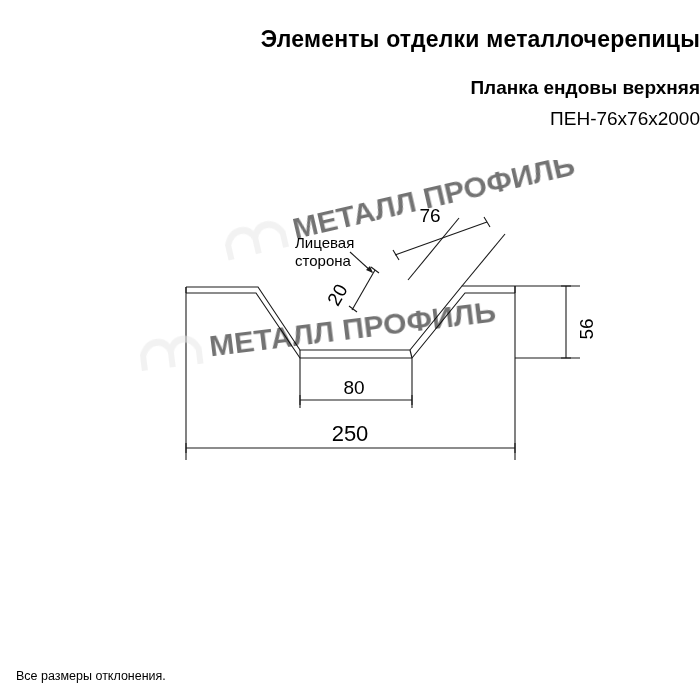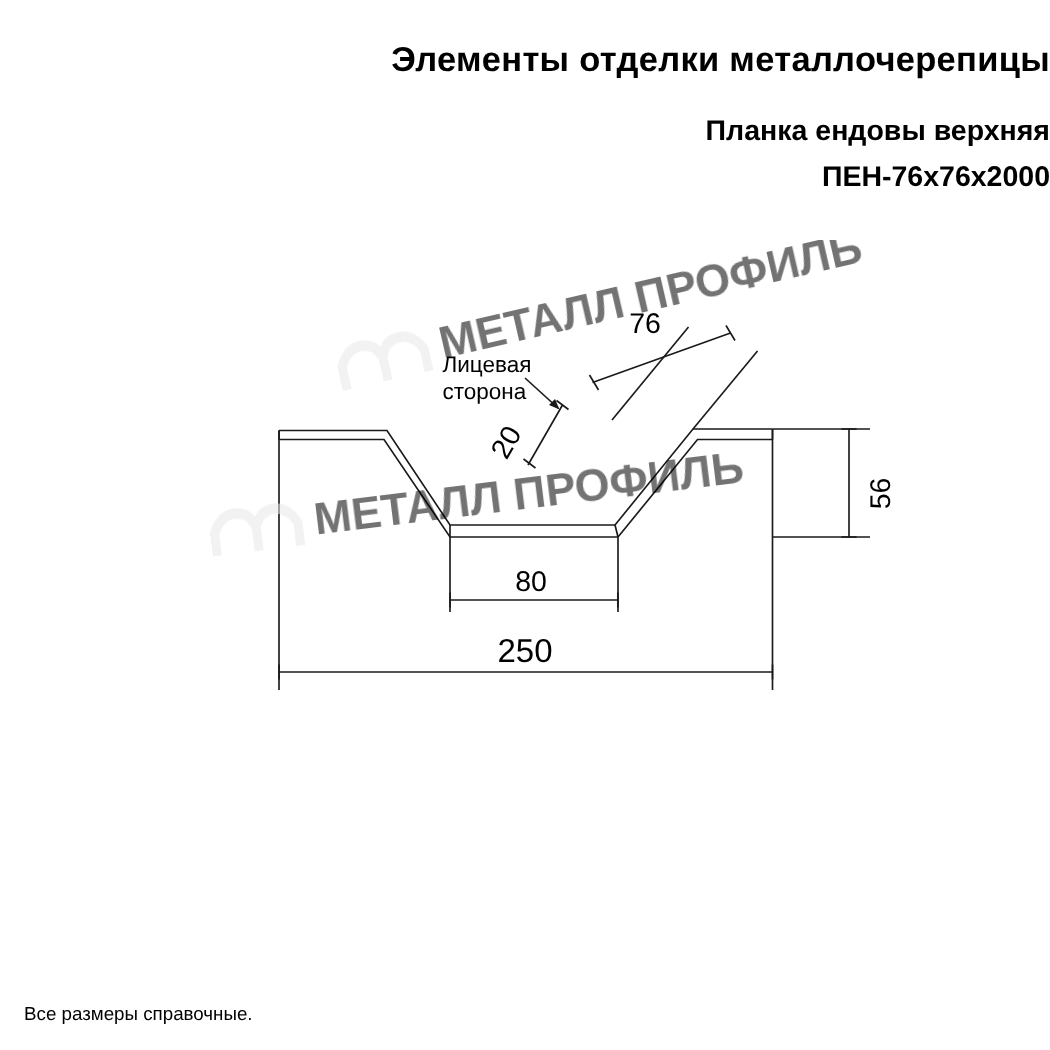--- a/index.html
+++ b/index.html
@@ -33,21 +33,21 @@
   }
   .sub-title {
     font-size: 19px;
     font-weight: bold;
     margin: 0;
     padding-top: 22px;
     line-height: 1.25;
   }
   .code-title {
     font-size: 19px;
-    font-weight: bold;
+    font-weight: normal;
     margin: 0;
     padding-top: 8px;
     line-height: 1.25;
   }
   .drawing-area {
     position: absolute;
     left: 0;
     top: 160px;
     width: 700px;
     height: 360px;
@@ -156,16 +156,16 @@
 
       <text x="430" y="62" font-size="19" text-anchor="middle">76</text>
       <text x="343" y="138" font-size="19" text-anchor="middle" transform="rotate(-60 343 138)">20</text>
       <text x="593" y="169" font-size="19" text-anchor="middle" transform="rotate(-90 593 169)">56</text>
       <text x="354" y="234" font-size="19" text-anchor="middle">80</text>
       <text x="350" y="281" font-size="22" text-anchor="middle">250</text>
     </svg>
   </div>
 
   <div class="footer">
-    <div>Все размеры справочные.</div>
+    <div>Все размеры отклонения.</div>
   </div>
 
 </div>
 
 </body></html>

